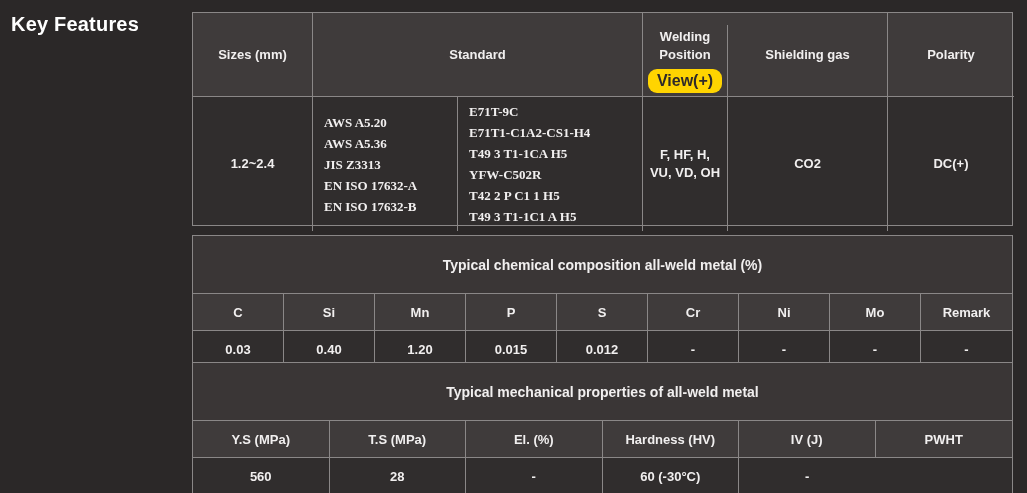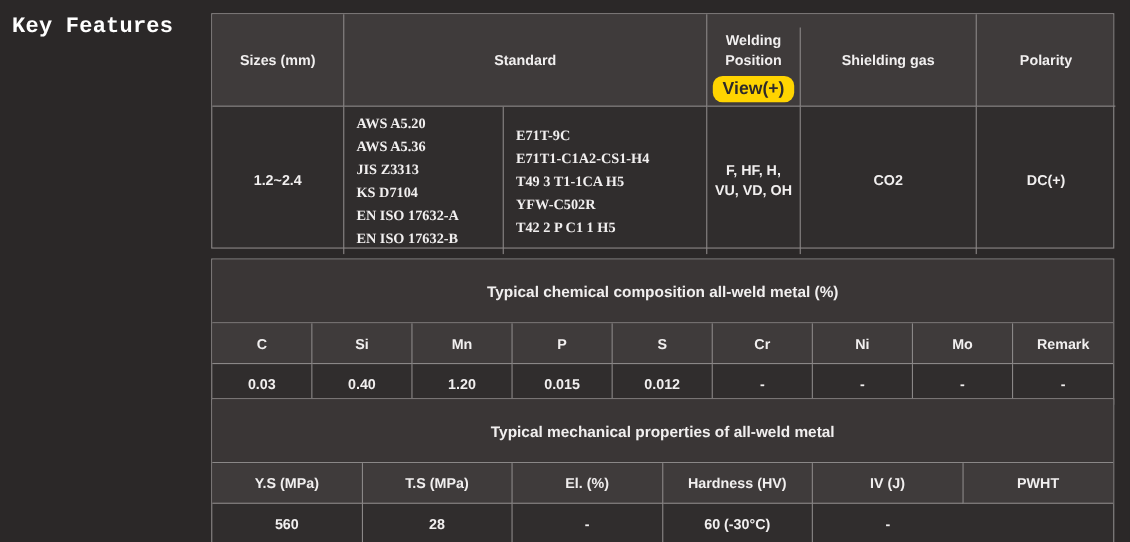--- a/index.html
+++ b/index.html
@@ -17,21 +17,20 @@
   body{
     background:var(--page-bg);
     font-family:"Liberation Sans","DejaVu Sans",sans-serif;
     color:var(--text);
     position:relative;
   }
   .page-title{
     position:absolute;left:11px;top:13px;
     font-size:20px;font-weight:700;color:#ffffff;
     letter-spacing:.2px;
-    font-family:Liberation Mono, monospace;
   }
   .tbl{
     position:absolute;left:192px;width:821px;
     border:1px solid var(--border);
     background:var(--cell-bg);
     font-size:13px;font-weight:700;
   }
   
   #spec-table{top:12px;}
   .spec-row{display:grid;grid-template-columns:120px 330px 85px 160px 126px;}
@@ -98,32 +97,32 @@
     <div>Polarity</div>
   </div>
   <div class="spec-row body">
     <div>1.2~2.4</div>
     <div class="standard-cell">
       <div class="col left">
         <ul>
           <li>AWS A5.20</li>
           <li>AWS A5.36</li>
           <li>JIS Z3313</li>
-          <li>KS D7104</li>
           <li>EN ISO 17632-A</li>
           <li>EN ISO 17632-B</li>
         </ul>
       </div>
       <div class="col right">
         <ul>
           <li>E71T-9C</li>
           <li>E71T1-C1A2-CS1-H4</li>
           <li>T49 3 T1-1CA H5</li>
           <li>YFW-C502R</li>
           <li>T42 2 P C1 1 H5</li>
+          <li>T49 3 T1-1C1 A H5</li>
         </ul>
       </div>
     </div>
     <div class="wp-cell">F, HF, H, VU, VD, OH</div>
     <div>CO2</div>
     <div>DC(+)</div>
   </div>
 </div>
 
 <div class="tbl" id="chem-table">

